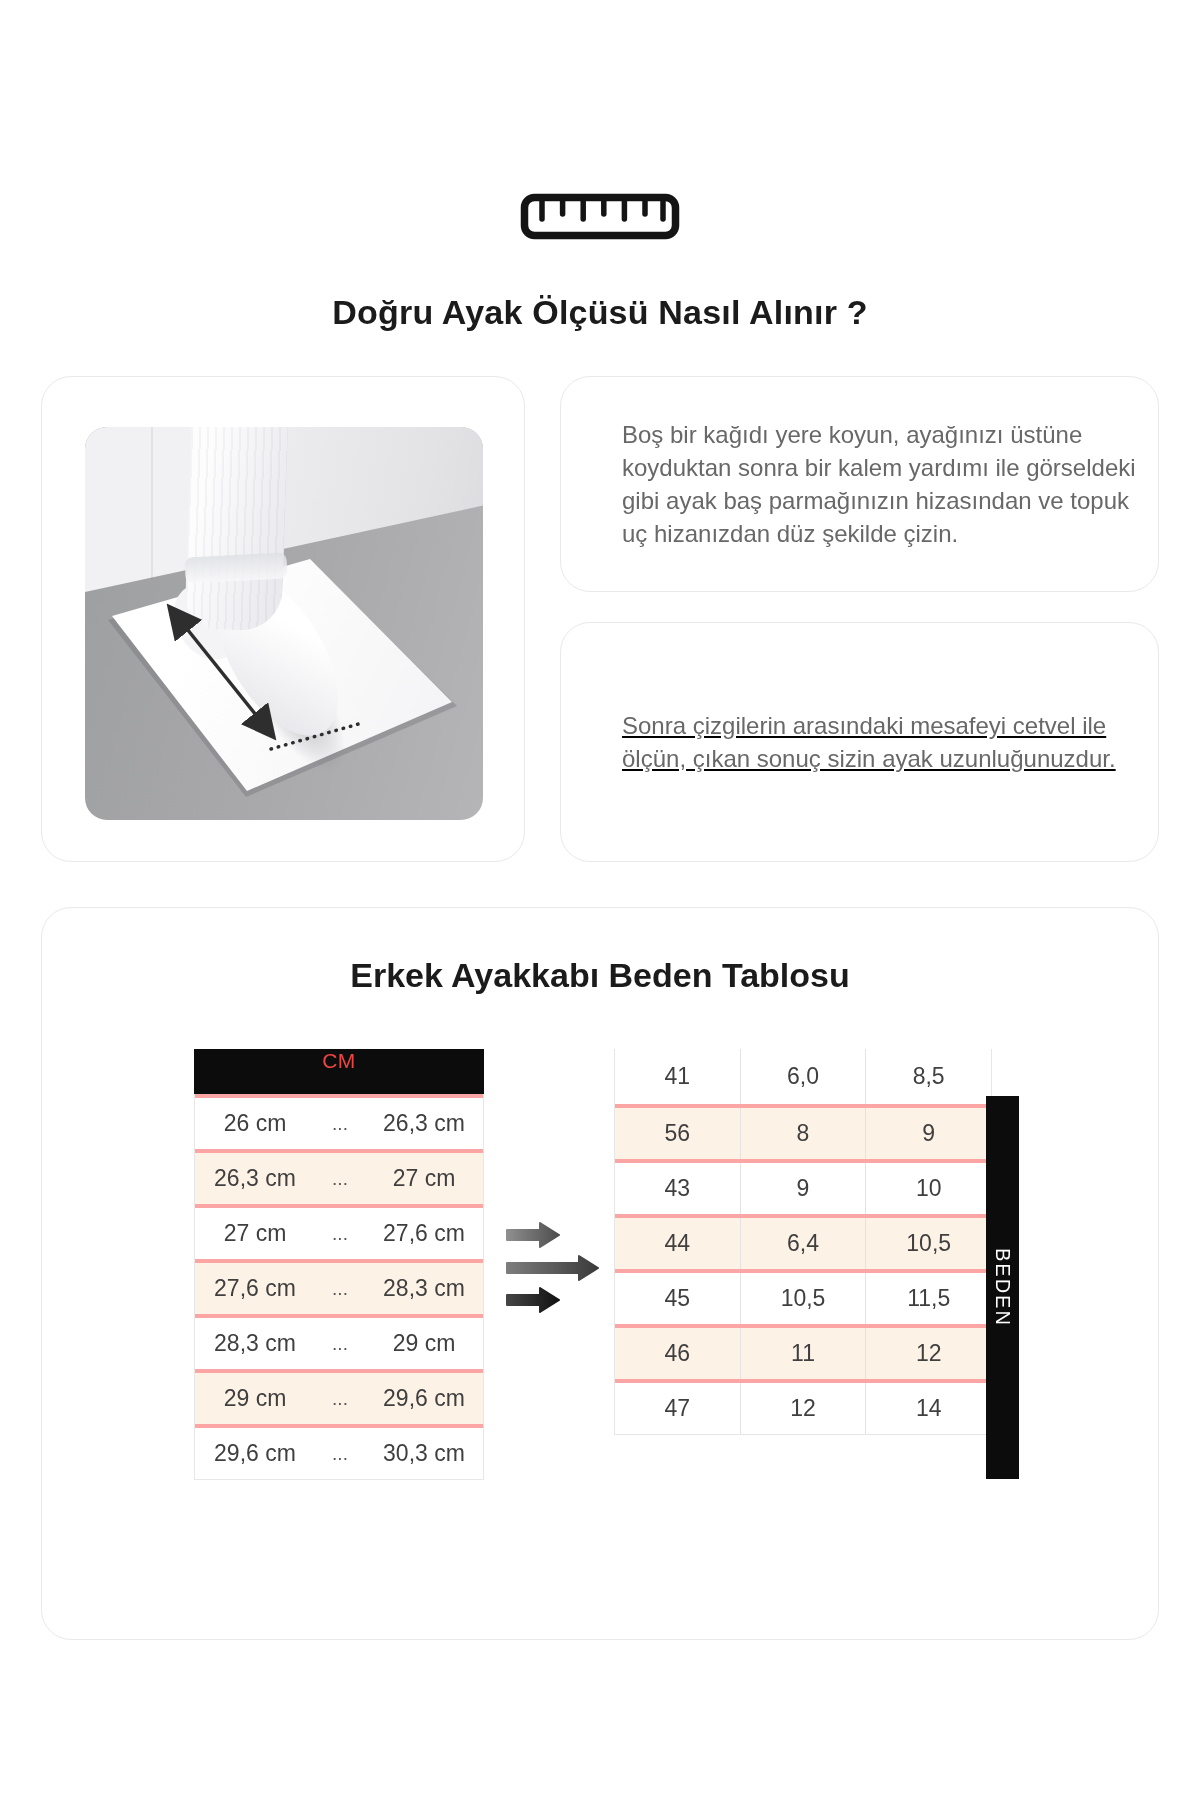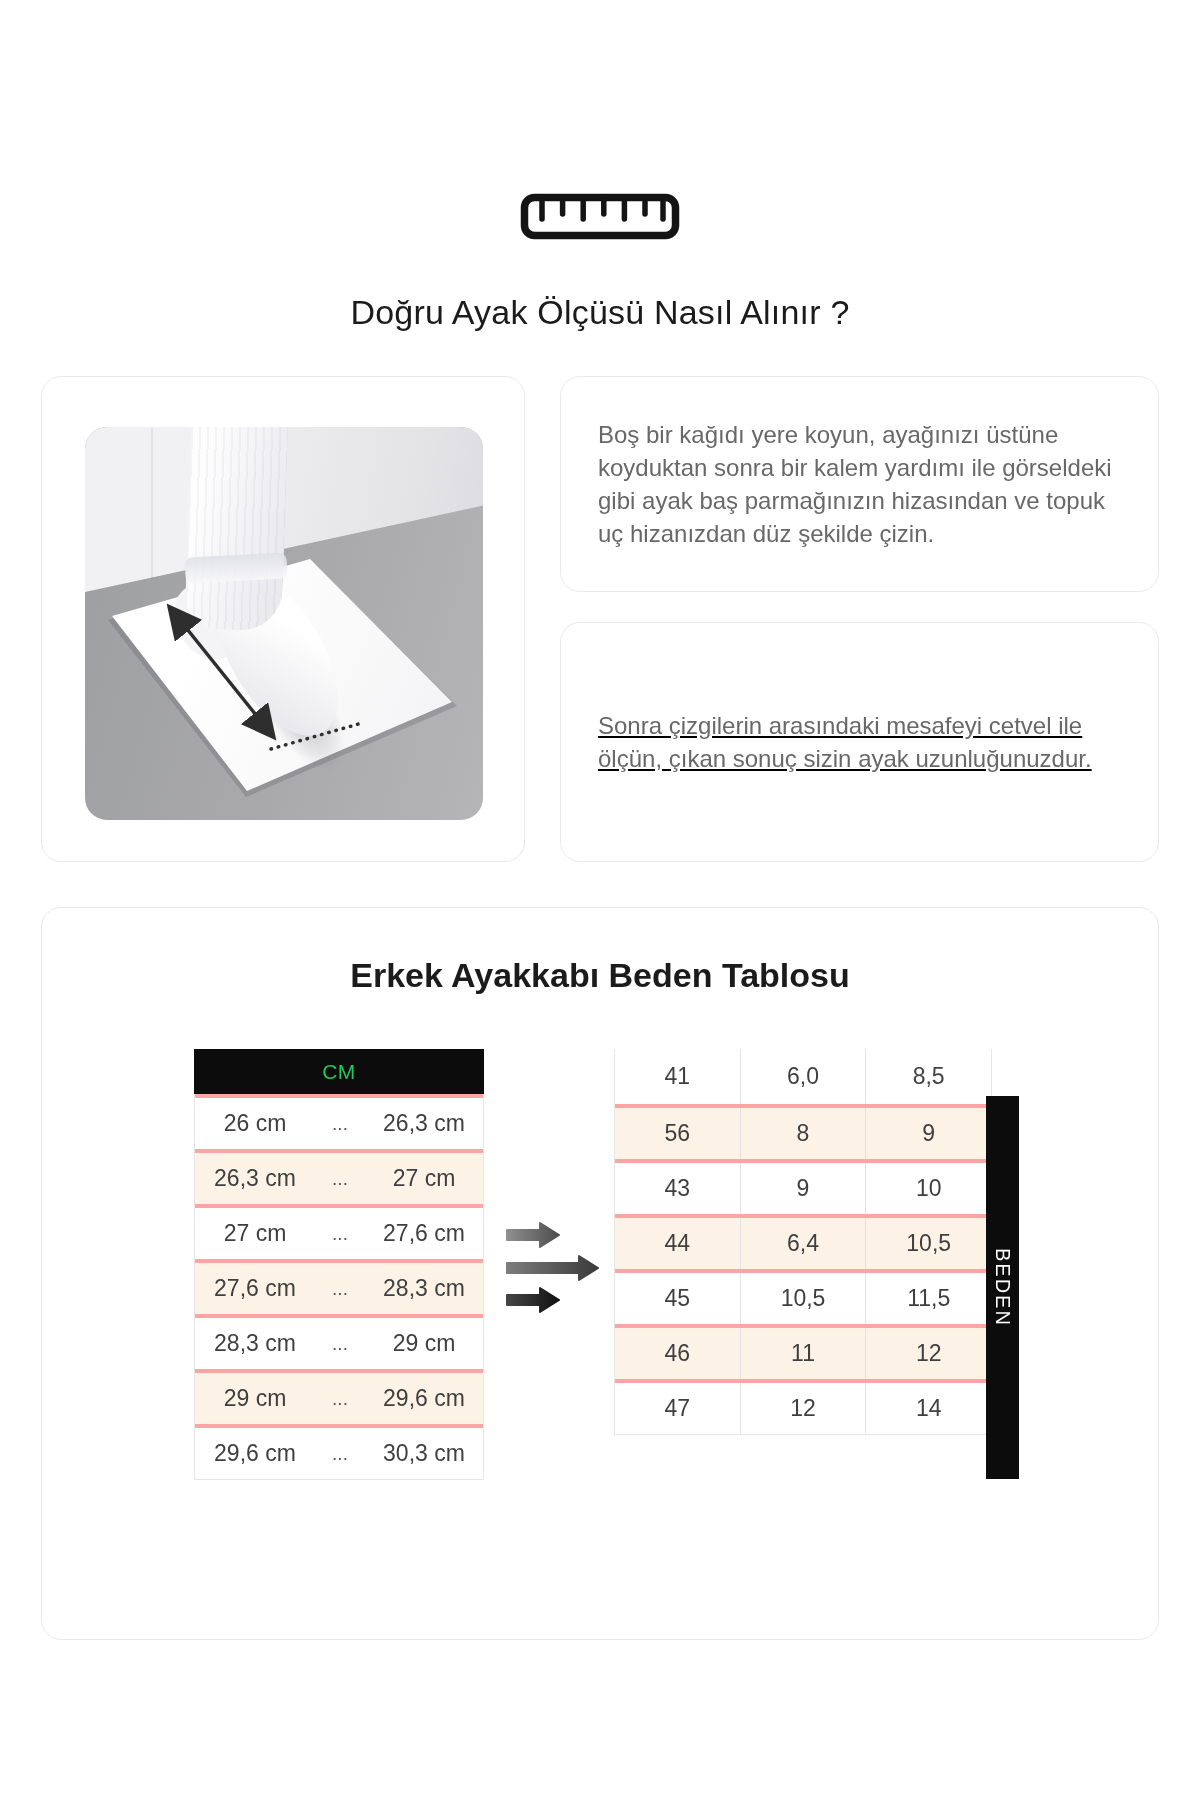--- a/index.html
+++ b/index.html
@@ -10,26 +10,26 @@
   }
   .page{
     position:relative; width:1200px; height:1800px; background:#fff;
     overflow:hidden; margin:0 auto;
   }
 
   
   .ruler-wrap{ position:absolute; left:0; top:193px; width:1200px; display:flex; justify-content:center; }
   .page-title{
     position:absolute; left:0; top:293px; width:1200px; text-align:center;
-    font-size:34px; font-weight:400; color:var(--heading,#1b1b1b); letter-spacing:.2px;
+    font-size:34px; font-weight:700; color:var(--heading,#1b1b1b); letter-spacing:.2px;
   }
 
   
   .card{
-    position:absolute; background:#fff; border:1px solid #e9e9e9; border-radius:20px;
+    position:absolute; background:#fff; border:1px solid #e9e9e9; border-radius:30px;padding-left:24px;
   }
   .photo-card{ left:41px; top:376px; width:484px; height:486px; }
   .note-card-1{ left:560px; top:376px; width:599px; height:216px; display:flex; align-items:center; }
   .note-card-2{ left:560px; top:622px; width:599px; height:240px; display:flex; align-items:center;text-decoration:underline; }
   .note-text{
     padding-left:37px; width:572px; font-size:24px; line-height:33px; color:var(--bodytext,#686868);
   }
 
   
   .photo{
@@ -85,22 +85,22 @@
 
   
   .size-card{ left:41px; top:907px; width:1118px; height:733px; }
   .size-title{
     position:absolute; left:0; top:48px; width:100%; text-align:center;
     font-size:34px; font-weight:700; color:var(--heading,#1b1b1b);
   }
 
   .tbl{ position:absolute; border:1px solid #e7e7e7; border-top:none; background:#fff; }
   .tbl-head{
-    display:flex; align-items:center; height:45px; background:var(--tblhead,#0c0c0c);
-    color:#22c55e; font-size:21px; font-weight:500; letter-spacing:.4px;
+    display:flex; align-items:flex-start; height:45px; background:var(--tblhead,#0c0c0c);
+    color:#ef4444; font-size:21px; font-weight:500; letter-spacing:.4px;
     margin:0 -1px; 
   }
   .tbl-head .hcell{ flex:1; text-align:center; }
   .trow{ display:flex; align-items:center; height:55px; border-top:4px solid #fca5a5; }
   .trow:first-of-type{ border-top:none; }
   .trow.alt{ background:var(--accent,#fdf2e6); }
   .tcell{ text-align:center; font-size:23px; color:#3f3f3f; }
 
   .cm-table{ left:152px; top:141px; width:290px; }
   .cm-table .c-min{ width:120px; }

